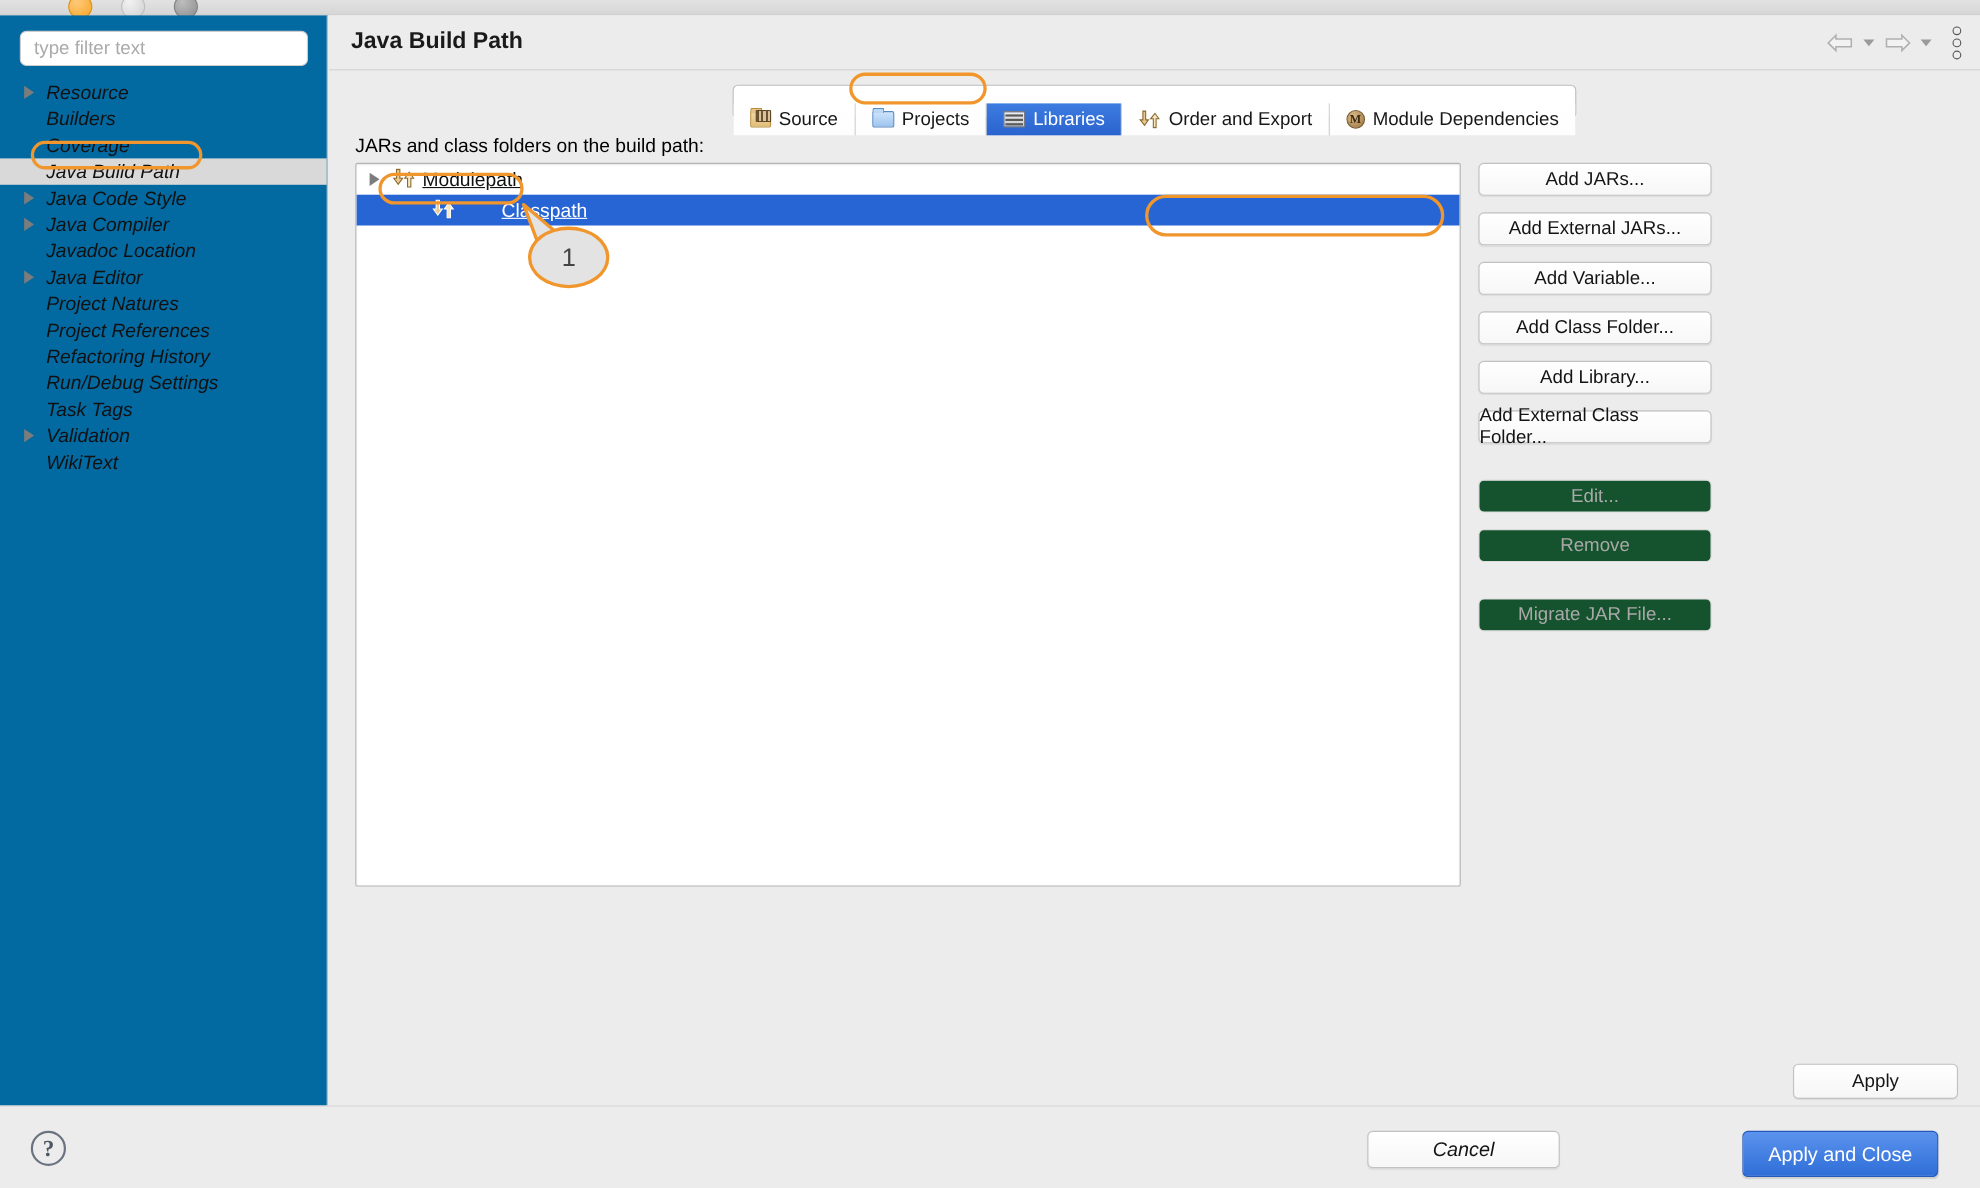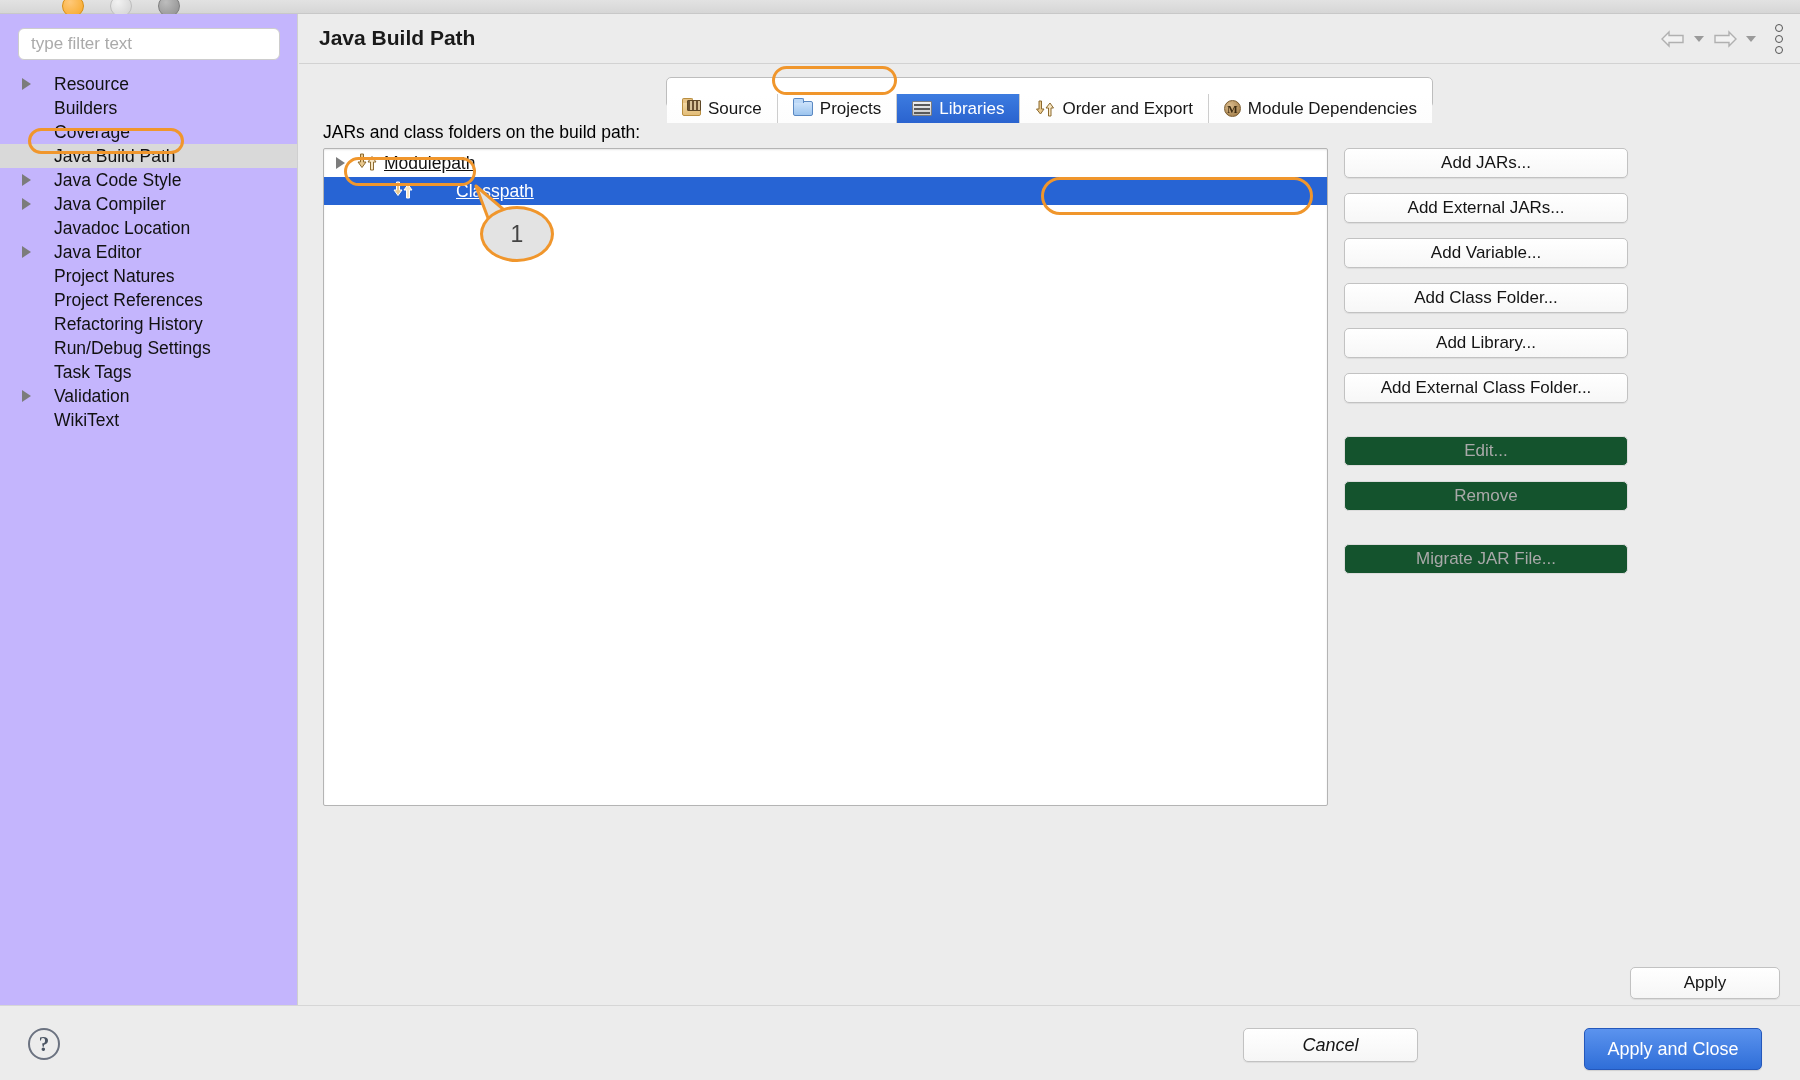--- a/index.html
+++ b/index.html
@@ -22,21 +22,21 @@
     border-bottom: 1px solid #c8c8c8;
   }
   .tl { position: absolute; top: -5px; width: 22px; height: 22px; border-radius: 50%; }
   .tl.red    { left: 62px;  background: radial-gradient(circle at 35% 30%, #ffc97a, #f6a623); border:1px solid #d98e12;}
   .tl.yellow { left: 110px; background: radial-gradient(circle at 35% 30%, #f2f2f2, #cfcfcf); border:1px solid #bdbdbd;}
   .tl.green  { left: 158px; background: radial-gradient(circle at 35% 30%, #bdbdbd, #8c8c8c); border:1px solid #7e7e7e;}
 
   
   .sidebar {
     position: absolute; left: 0; top: 14px; width: 298px; height: 1066px;
-    background: #c4b5fd;
+    background: #0369a1;
     border-right: 1px solid #cfcfcf;
   }
   .filter-wrap { padding: 14px 18px 0 18px; }
   .filter-input {
     width: 262px; height: 32px;
     border: 1px solid #cdcdcd; border-radius: 6px;
     background: #fff;
     font-family: "Liberation Sans", sans-serif;
     font-size: 17px; color: #333;
     padding: 0 12px;
@@ -60,21 +60,21 @@
     flex: 0 0 16px;
   }
   .arrow.has::before {
     content: "";
     display:block;
     width: 0; height: 0;
     border-left: 9px solid #7c7c7c;
     border-top: 6px solid transparent;
     border-bottom: 6px solid transparent;
   }
-  .tree-label { margin-left: 16px; }
+  .tree-label { margin-left: 4px; font-style: italic; }
 
   
   .ring {
     position: absolute;
     border: 3px solid #f0962c;
     border-radius: 999px;
     pointer-events: none;
     z-index: 40;
   }
   #ring-sidebar { left: 28px; top: 128px; width: 156px; height: 26px; }
@@ -229,21 +229,21 @@
     border-radius: 50%;
     display: flex; align-items: center; justify-content: center;
     font-size: 23px; color: #444;
     z-index: 45;
   }
   .leader { position:absolute; left: 380px; top: 170px; z-index: 44; }
 
   
   .btncol { position: absolute; left: 1045px; top: 134px; width: 270px; }
   .sbtn {
-    width: 284px; height: 30px;
+    width: 212px; height: 30px;
     margin-bottom: 15px;
     background: linear-gradient(#ffffff, #f7f7f7);
     border: 1px solid #c2c2c2;
     border-radius: 5px;
     font-family: "Liberation Sans", sans-serif;
     font-size: 17px; color: #141414;
     box-shadow: 0 1px 1px rgba(0,0,0,0.07);
     display: flex; align-items: center; justify-content: center;
   }
   .sbtn.disabled {

